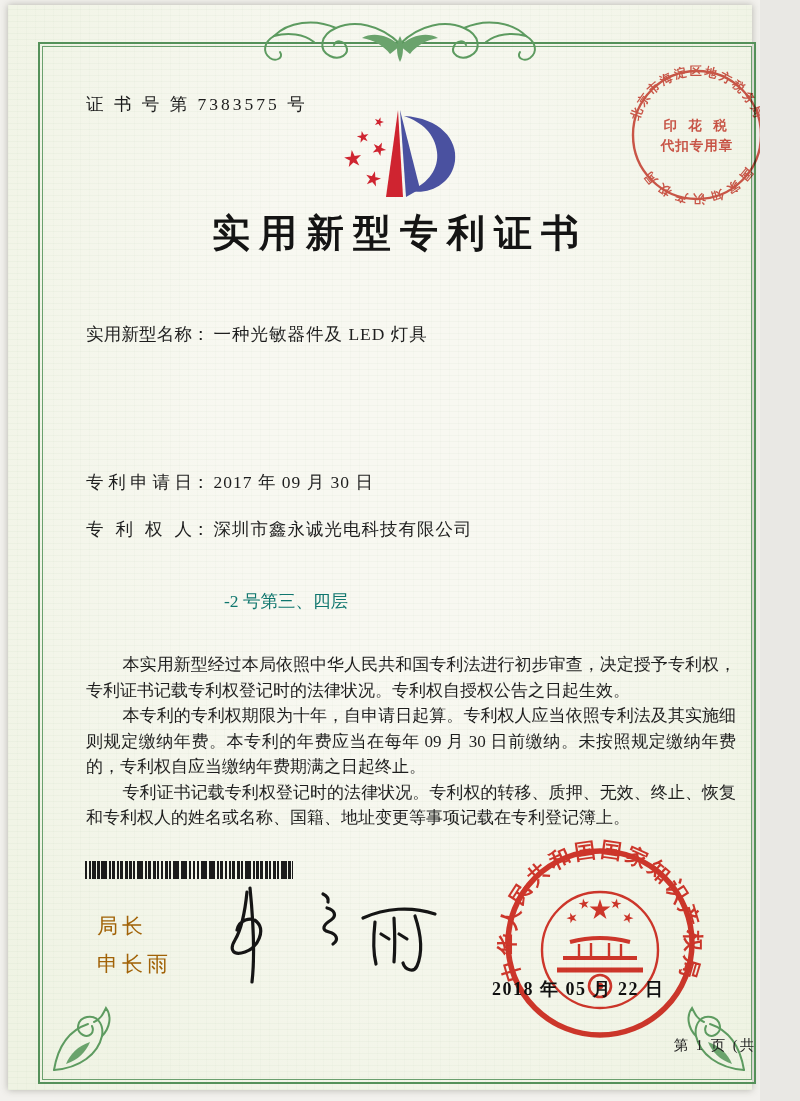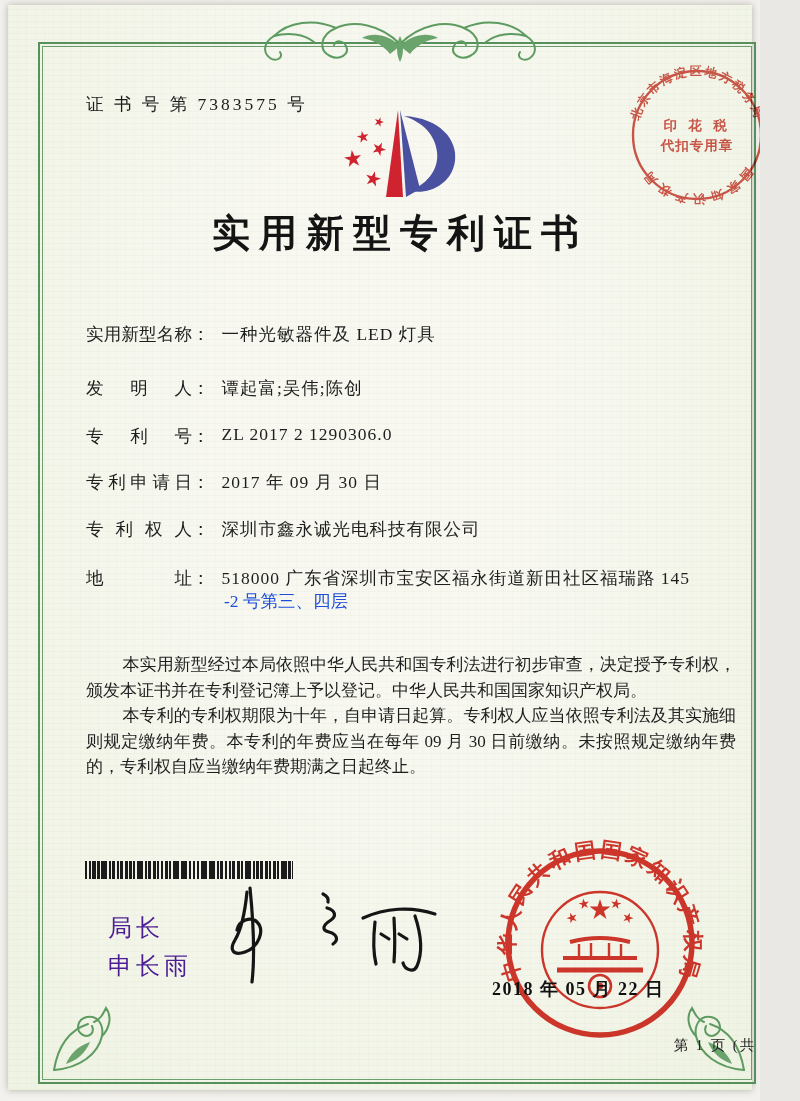--- a/index.html
+++ b/index.html
@@ -13,33 +13,33 @@
     box-shadow:0 0 7px rgba(60,60,50,0.35);}
   .frame{position:absolute;left:38px;top:42px;width:714px;height:1038px;border:2.5px solid #55915a;}
   .frame::after{content:'';position:absolute;inset:2px;border:1px solid #6ba06e;}
   .abs{position:absolute;}
   .cert-no{left:86px;top:92px;font-size:17.5px;color:#1c1c1c;letter-spacing:3px;}
   .title{left:0;top:208px;width:800px;text-align:center;font-size:38px;font-weight:700;
     color:#141414;letter-spacing:9px;}
   .frow{left:86px;font-size:17.5px;color:#1e1e1e;white-space:nowrap;}
   .flabel{display:inline-block;width:106px;text-align:justify;text-align-last:justify;vertical-align:top;}
   .fcolon{display:inline-block;vertical-align:top;}
-  .fvalue{display:inline-block;margin-left:12px;vertical-align:top;letter-spacing:1px;}
-  .addr2{left:224px;font-size:17.5px;color:#1d4ed8;}
+  .fvalue{display:inline-block;margin-left:4px;vertical-align:top;letter-spacing:1px;}
+  .addr2{left:224px;font-size:17.5px;color:#0f766e;}
   .grant-right{left:455px;top:0;position:absolute;white-space:nowrap;}
   .glabel{display:inline-block;width:96px;text-align:justify;text-align-last:justify;}
   .paras{left:86px;top:652px;width:650px;font-size:17px;line-height:25.5px;color:#1e1e1e;
     text-align:justify;}
   .paras p{margin:0;text-indent:2.15em;}
   .barcode{left:85px;top:861px;width:208px;height:18px;
     background-image:
       repeating-linear-gradient(90deg,#1b1b1b 0 2px,rgba(0,0,0,0) 2px 4px),
       repeating-linear-gradient(90deg,#1b1b1b 0 1px,rgba(0,0,0,0) 1px 7px),
       repeating-linear-gradient(90deg,#1b1b1b 0 2px,rgba(0,0,0,0) 2px 9px);}
-  .signer{left:108px;font-size:24px;letter-spacing:4px;color:#4c1d95;
+  .signer{left:97px;font-size:21px;letter-spacing:4px;color:#a16207;
     font-family:"Liberation Sans","DejaVu Sans",sans-serif;}
   .seal-date{left:492px;top:977px;font-size:18px;font-weight:600;color:#101010;letter-spacing:1.5px;}
   .footer{left:0;top:1036px;width:800px;text-align:right;font-size:14.5px;color:#222;letter-spacing:2px;}
   svg{display:block;}
   .stamp{mix-blend-mode:multiply;}
 </style>
 </head>
 <body>
 
 <div class="photo">
@@ -108,40 +108,32 @@
     <text font-size="12" fill="#cf4a3e" letter-spacing="5" font-weight="600">
       <textPath href="#txBot" startOffset="50%" text-anchor="middle">国家知识产权局</textPath>
     </text>
   </svg>
 
   <div class="abs title">实用新型专利证书</div>
 
   <div class="abs frow" style="top:322px;">
     <span class="flabel">实用新型名称</span><span class="fcolon">：</span><span class="fvalue">一种光敏器件及 LED 灯具</span>
   </div>
-  <div class="abs frow" style="top:376px;">
-    <span class="flabel">发明人</span><span class="fcolon">：</span><span class="fvalue">谭起富;吴伟;陈创</span>
-  </div>
-  <div class="abs frow" style="top:424px;">
-    <span class="flabel">专利号</span><span class="fcolon">：</span><span class="fvalue">ZL 2017 2 1290306.0</span>
-  </div>
   <div class="abs frow" style="top:470px;">
     <span class="flabel">专利申请日</span><span class="fcolon">：</span><span class="fvalue">2017 年 09 月 30 日</span>
   </div>
   <div class="abs frow" style="top:517px;">
     <span class="flabel">专利权人</span><span class="fcolon">：</span><span class="fvalue">深圳市鑫永诚光电科技有限公司</span>
   </div>
-  <div class="abs frow" style="top:566px;">
-    <span class="flabel">地址</span><span class="fcolon">：</span><span class="fvalue">518000 广东省深圳市宝安区福永街道新田社区福瑞路 145</span>
-  </div>
   <div class="abs addr2" style="top:589px;">-2 号第三、四层</div>
 
   <div class="abs paras">
-    <p>本实用新型经过本局依照中华人民共和国专利法进行初步审查，决定授予专利权，颁发本证书并在专利登记簿上予以登记。中华人民共和国国家知识产权局。</p>
+    <p>本实用新型经过本局依照中华人民共和国专利法进行初步审查，决定授予专利权，专利证书记载专利权登记时的法律状况。专利权自授权公告之日起生效。</p>
     <p>本专利的专利权期限为十年，自申请日起算。专利权人应当依照专利法及其实施细则规定缴纳年费。本专利的年费应当在每年 09 月 30 日前缴纳。未按照规定缴纳年费的，专利权自应当缴纳年费期满之日起终止。</p>
+    <p>专利证书记载专利权登记时的法律状况。专利权的转移、质押、无效、终止、恢复和专利权人的姓名或名称、国籍、地址变更等事项记载在专利登记簿上。</p>
   </div>
 
   <div class="abs barcode"></div>
 
   <div class="abs signer" style="top:912px;">局长</div>
   <div class="abs signer" style="top:950px;">申长雨</div>
 
   <svg class="abs" style="left:195px;top:878px;" width="250" height="120" viewBox="0 0 250 120">
     <g stroke="#151515" stroke-width="3.2" fill="none" stroke-linecap="round" stroke-linejoin="round">
       <path d="M52,14 C50,34 46,52 40,62 C34,72 38,78 50,74 C64,69 70,52 62,44 C56,38 44,42 42,52"></path>

